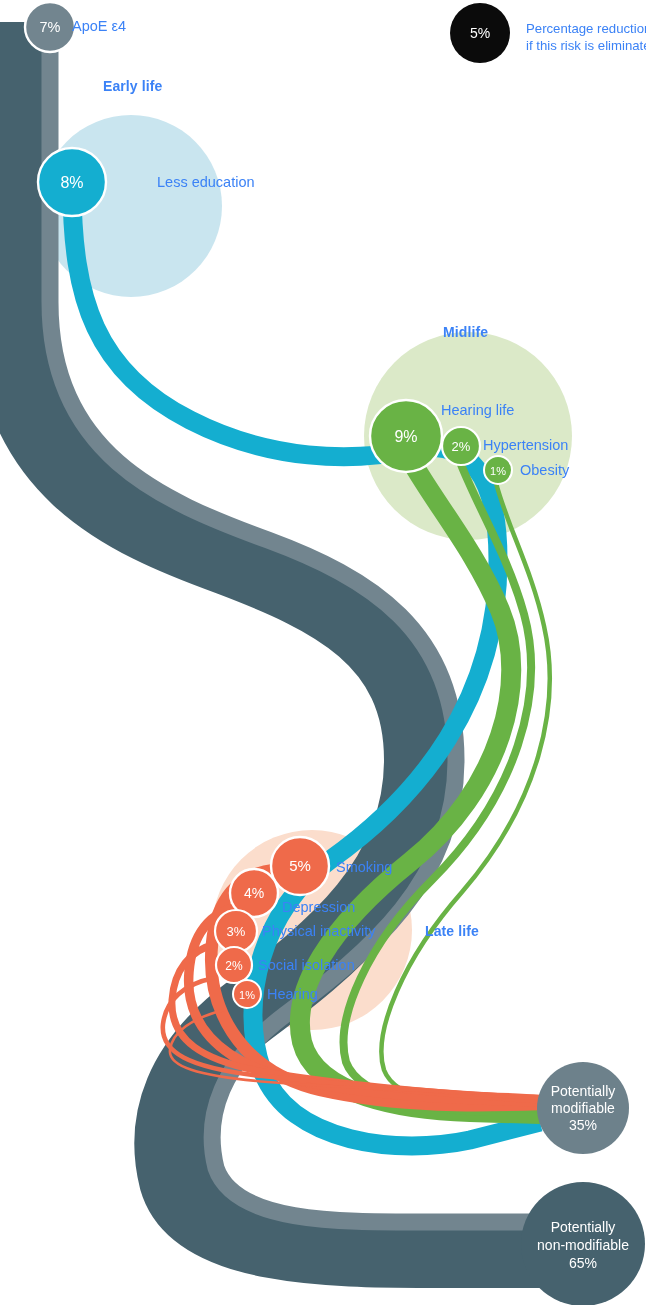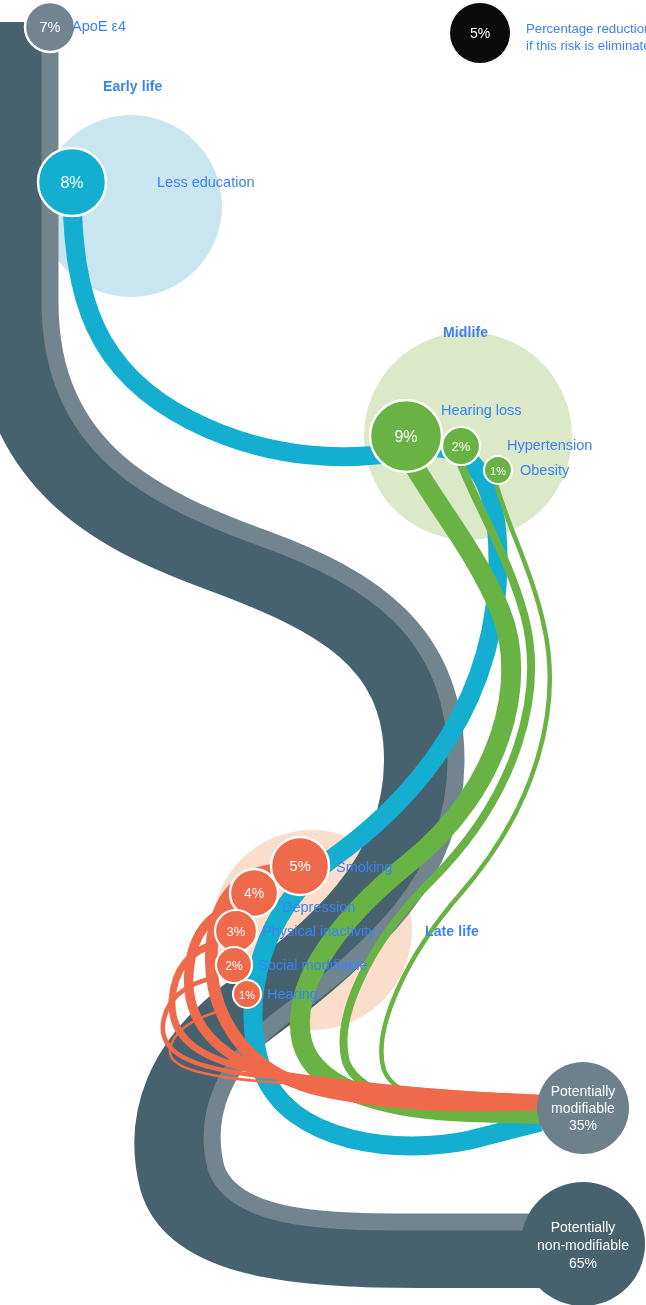--- a/index.html
+++ b/index.html
@@ -214,35 +214,35 @@
   </svg>
 
   <div class="label risk-label" style="left:72px; top:18px;">ApoE ε4</div>
 
   <div class="label stage-label" style="left:87px; top:78px;margin-left:16px;">Early life</div>
 
   <div class="label risk-label" style="left:111px; top:174px;margin-left:46px;">Less education</div>
 
   <div class="label stage-label" style="left:443px; top:324px;">Midlife</div>
 
-  <div class="label risk-label" style="left:441px; top:402px;">Hearing loss</div>
-
-  <div class="label risk-label" style="left:507px; top:437px;text-align:right;">Hypertension</div>
+  <div class="label risk-label" style="left:441px; top:402px;">Hearing life</div>
+
+  <div class="label risk-label" style="left:483px; top:437px;text-align:right;">Hypertension</div>
 
   <div class="label risk-label" style="left:520px; top:462px;">Obesity</div>
 
   <div class="label stage-label" style="left:425px; top:923px;">Late life</div>
 
   <div class="label risk-label" style="left:336px; top:859px;text-align:center;">Smoking</div>
 
   <div class="label risk-label" style="left:282px; top:899px;text-align:right;">Depression</div>
 
   <div class="label risk-label" style="left:262px; top:923px;">Physical inactivity</div>
 
-  <div class="label risk-label" style="left:258px; top:957px;">Social modifiable</div>
+  <div class="label risk-label" style="left:258px; top:957px;">Social isolation</div>
 
   <div class="label risk-label" style="left:267px; top:986px;">Hearing</div>
 
   <div class="label legend-text" style="left:526px; top:20px;">
     <div>Percentage reduction</div>
     <div>if this risk is eliminated</div>
   </div>
 
 </div>
 

